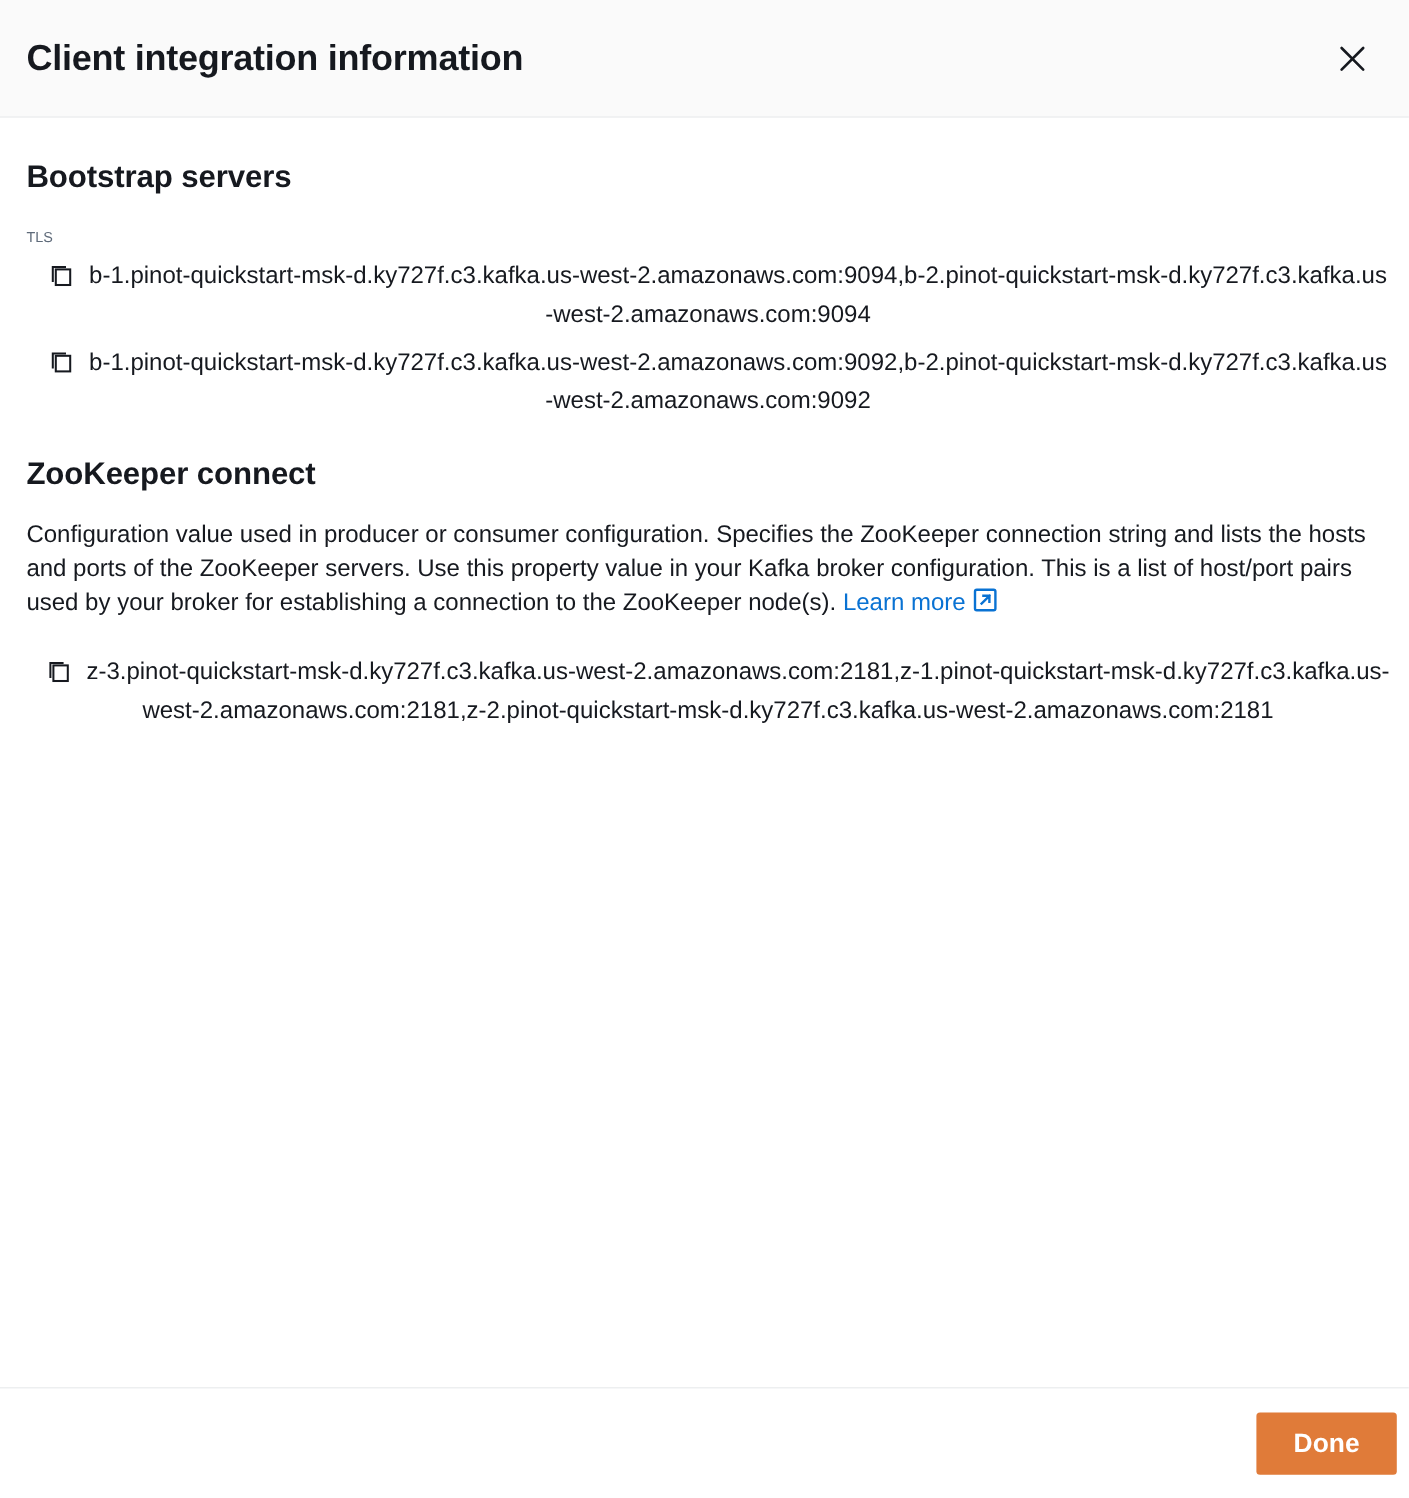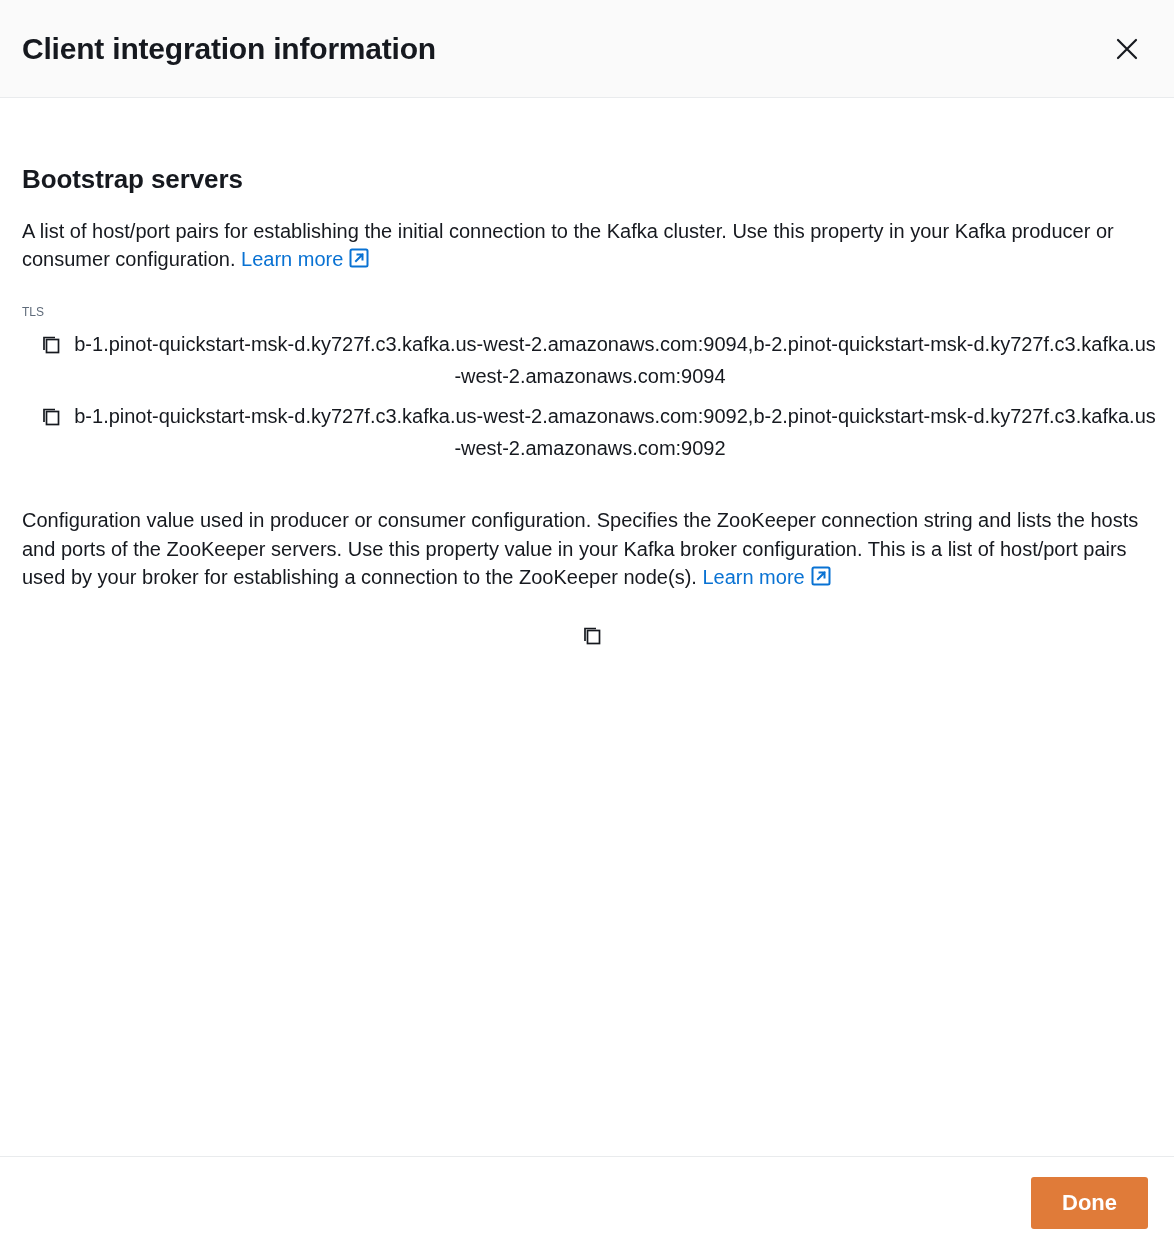--- a/index.html
+++ b/index.html
@@ -14,21 +14,20 @@
     color: #16191f;
     overflow: hidden;
   }
   .modal {
     width: 1174px;
     height: 1248px;
     display: flex;
     flex-direction: column;
     background: #ffffff;
     position: relative;
-    gap: 32px;
   }
   
   .modal-header {
     height: 98px;
     box-sizing: border-box;
     padding: 0 26px 0 22px;
     display: flex;
     align-items: center;
     justify-content: space-between;
     background: #fafafa;
@@ -108,21 +107,21 @@
   .spacer-zk { height: 22px; }
   
   .modal-footer {
     flex: 0 0 auto;
     height: 92px;
     box-sizing: border-box;
     border-top: 1px solid #e9ebed;
     display: flex;
     align-items: center;
     justify-content: flex-end;
-    padding: 0 26px 0 0;
+    padding: 0 10px 0 0;
     background: #ffffff;
   }
   .done-btn {
     background: #e07b39;
     color: #ffffff;
     font-size: 22px;
     font-weight: bold;
     border: none;
     border-radius: 3px;
     padding: 13px 31px;
@@ -143,26 +142,20 @@
           <path d="M6 6 L24 24 M24 6 L6 24" stroke="#16191f" stroke-width="2.2" fill="none" stroke-linecap="round"></path>
         </svg>
       </span>
     </button>
   </div>
 
   <div class="modal-body">
 
     <h2 class="section-title">Bootstrap servers</h2>
 
-    <p class="description">
-      <span>A list of host/port pairs for establishing the initial connection to the Kafka cluster. Use this property in your Kafka producer or consumer configuration. </span><a class="learn-more" href="#">Learn more</a><span class="ext-icon"><svg width="22" height="22" viewBox="0 0 22 22" aria-hidden="true">
-            <rect x="2.5" y="2.5" width="17" height="17" rx="1.5" fill="none" stroke="#0972d3" stroke-width="2"></rect>
-            <path d="M8 14 L14.5 7.5 M9.5 7.5 L14.5 7.5 L14.5 12.5" fill="none" stroke="#0972d3" stroke-width="2" stroke-linecap="square"></path>
-          </svg></span>
-    </p>
 
     <div class="field-label">TLS</div>
     <div class="value-row">
       <span class="copy-icon">
         <svg width="22" height="22" viewBox="0 0 22 22" aria-hidden="true">
           <rect x="6.5" y="6.5" width="12" height="13" fill="none" stroke="#16191f" stroke-width="1.7"></rect>
           <path d="M15 4.5 H4 V17" fill="none" stroke="#16191f" stroke-width="1.7"></path>
         </svg>
       </span><span class="value-text">b-1.pinot-quickstart-msk-d.ky727f.c3.kafka.us-west-2.amazonaws.com:9094,b-2.pinot-quickstart-msk-d.ky727f.c3.kafka.us-west-2.amazonaws.com:9094</span>
     </div>
@@ -170,35 +163,36 @@
     <div class="value-row">
       <span class="copy-icon">
         <svg width="22" height="22" viewBox="0 0 22 22" aria-hidden="true">
           <rect x="6.5" y="6.5" width="12" height="13" fill="none" stroke="#16191f" stroke-width="1.7"></rect>
           <path d="M15 4.5 H4 V17" fill="none" stroke="#16191f" stroke-width="1.7"></path>
         </svg>
       </span><span class="value-text">b-1.pinot-quickstart-msk-d.ky727f.c3.kafka.us-west-2.amazonaws.com:9092,b-2.pinot-quickstart-msk-d.ky727f.c3.kafka.us-west-2.amazonaws.com:9092</span>
     </div>
 
     <div class="spacer-zk"></div>
+    <h2 class="section-title">ZooKeeper connect</h2>
 
     <p class="description">
       <span>Configuration value used in producer or consumer configuration. Specifies the ZooKeeper connection string and lists the hosts and ports of the ZooKeeper servers. Use this property value in your Kafka broker configuration. This is a list of host/port pairs used by your broker for establishing a connection to the ZooKeeper node(s). </span><a class="learn-more" href="#">Learn more</a><span class="ext-icon"><svg width="22" height="22" viewBox="0 0 22 22" aria-hidden="true">
             <rect x="2.5" y="2.5" width="17" height="17" rx="1.5" fill="none" stroke="#0972d3" stroke-width="2"></rect>
             <path d="M8 14 L14.5 7.5 M9.5 7.5 L14.5 7.5 L14.5 12.5" fill="none" stroke="#0972d3" stroke-width="2" stroke-linecap="square"></path>
           </svg></span>
     </p>
 
     <div class="value-row" style="margin-top:26px">
       <span class="copy-icon">
         <svg width="22" height="22" viewBox="0 0 22 22" aria-hidden="true">
           <rect x="6.5" y="6.5" width="12" height="13" fill="none" stroke="#16191f" stroke-width="1.7"></rect>
           <path d="M15 4.5 H4 V17" fill="none" stroke="#16191f" stroke-width="1.7"></path>
         </svg>
-      </span>
+      </span><span class="value-text">z-3.pinot-quickstart-msk-d.ky727f.c3.kafka.us-west-2.amazonaws.com:2181,z-1.pinot-quickstart-msk-d.ky727f.c3.kafka.us-west-2.amazonaws.com:2181,z-2.pinot-quickstart-msk-d.ky727f.c3.kafka.us-west-2.amazonaws.com:2181</span>
     </div>
 
   </div>
 
   <div class="modal-footer">
     <button class="done-btn">Done</button>
   </div>
 
 </div>
 

